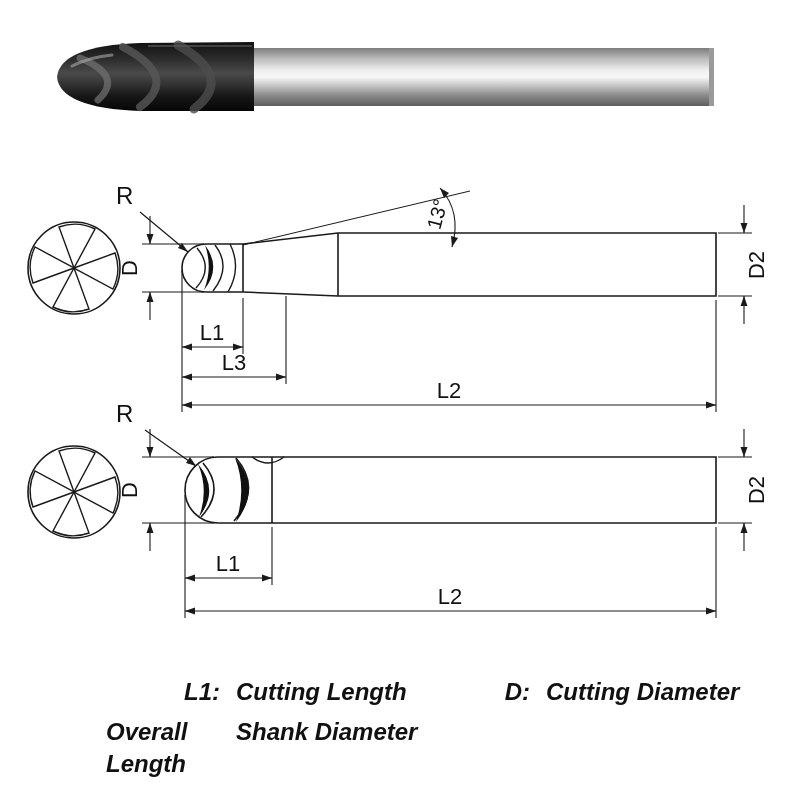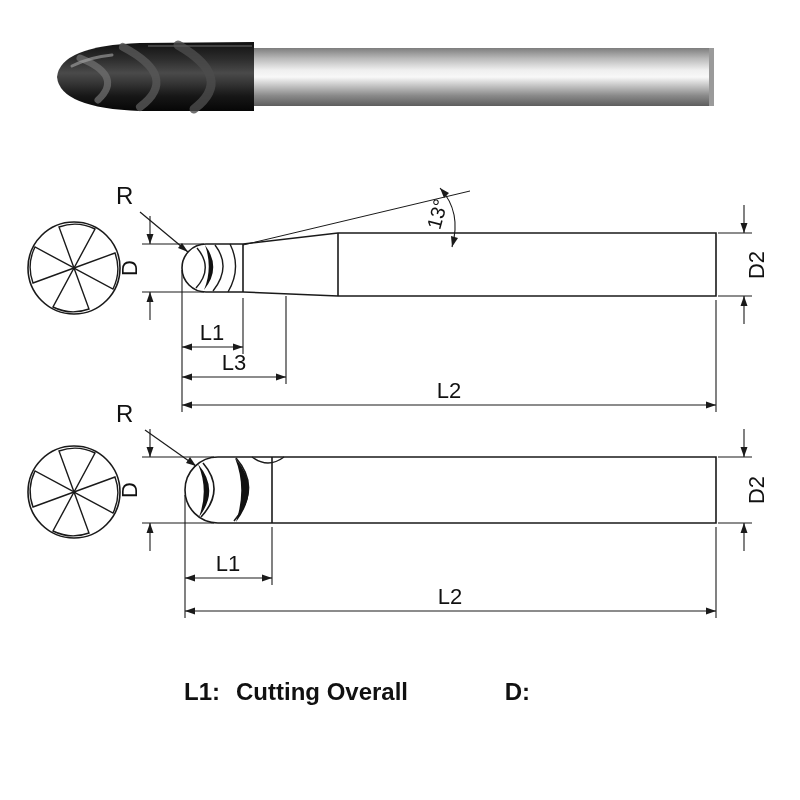--- a/index.html
+++ b/index.html
@@ -2,21 +2,21 @@
 <html><head>
 <meta charset="utf-8">
 <style>
   html,body{margin:0;padding:0;background:#ffffff;}
   .canvas{position:relative;width:800px;height:800px;background:#ffffff;overflow:hidden;
           font-family:"Liberation Sans", sans-serif;color:#111;}
   .abs{position:absolute;}
   svg text{font-family:"Liberation Sans", sans-serif;fill:#111;}
   .legend{position:absolute;left:90px;top:676px;width:660px;
           display:grid;grid-template-columns:130px 215px 95px 220px;row-gap:8px;
-          font-size:24px;font-weight:600;line-height:32px;}
+          font-size:24px;font-weight:600;line-height:32px;font-style:italic;}
   .legend .key{text-align:right;}
   .legend .desc{text-align:left;padding-left:16px;}
 </style>
 </head>
 <body>
 
 <div class="canvas">
 
   <svg class="abs" style="left:28px;top:34px;" width="690" height="88" viewBox="0 0 690 88">
     <defs>
@@ -191,17 +191,20 @@
 
       <line x1="185" y1="211" x2="716" y2="211"></line>
       <polygon points="185,211 195,207.5 195,214.5" fill="#1a1a1a" stroke="none"></polygon>
       <polygon points="716,211 706,207.5 706,214.5" fill="#1a1a1a" stroke="none"></polygon>
       <text x="450" y="204" font-size="22" text-anchor="middle" stroke="none">L2</text>
     </g>
   </svg>
 
   <div class="legend">
     <div class="key">L1:</div>
-    <div class="desc">Cutting Overall</div>
+    <div class="desc">Cutting Length</div>
     <div class="key">D:</div>
+    <div class="desc">Cutting Diameter</div>
+    <div class="desc">Overall Length</div>
+    <div class="desc">Shank Diameter</div>
   </div>
 
 </div>
 
 </body></html>

